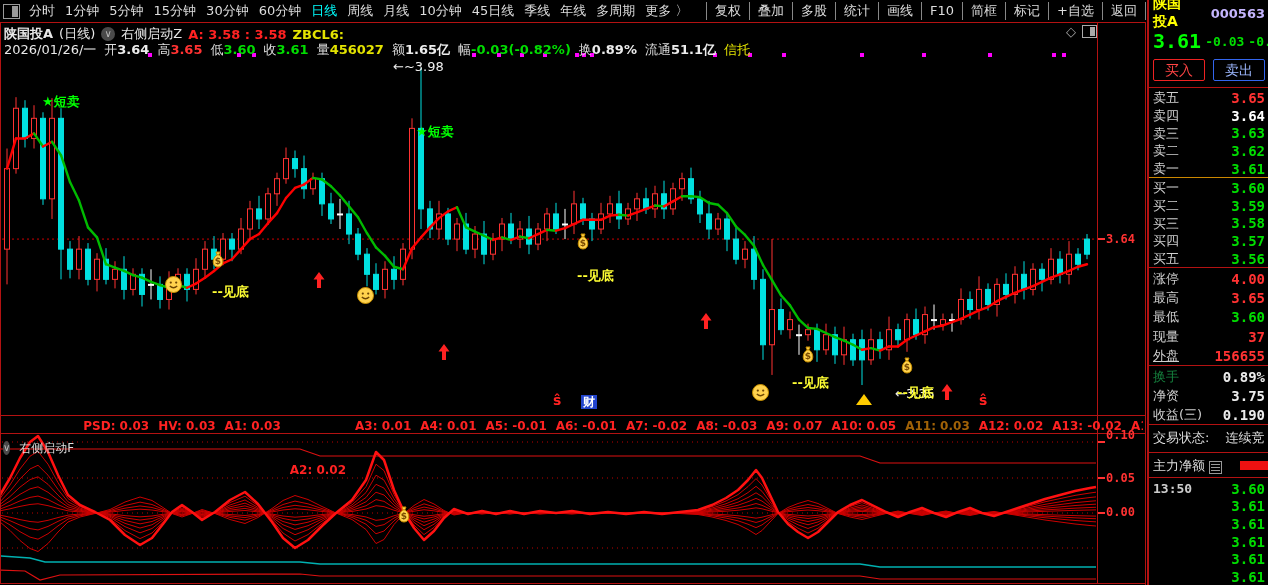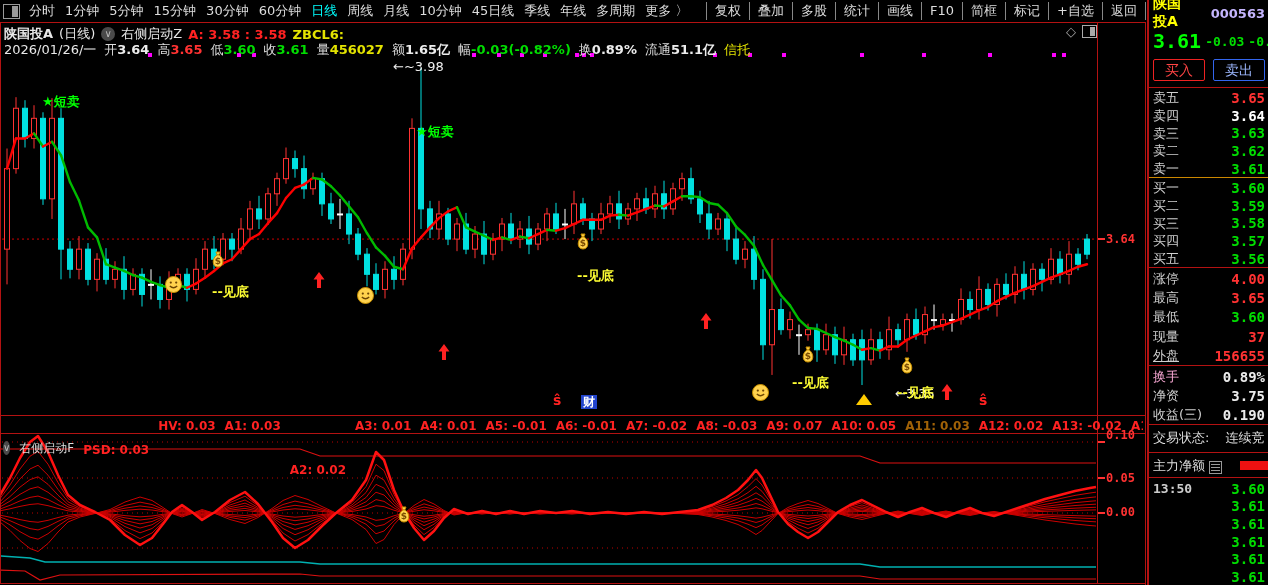--- a/index.html
+++ b/index.html
@@ -525,21 +525,21 @@
 
 <div class="chart-top-icons">
   <span>◇</span>
   <span class="win-icon"></span>
 </div>
 
 <div id="sub-header">
   <span class="collapse-circle">∨</span>
   <span>右侧启动F</span>
   <span id="sub-values" style="display:flex;gap:9px;">
-      <span class="sub-val" style="color: rgb(255, 34, 34); font-weight: bold; margin-top: 24px;">PSD: 0.03</span>
+      <span class="sub-val" style="color: rgb(255, 34, 34); font-weight: bold;">PSD: 0.03</span>
       <span class="sub-val" style="color: rgb(255, 34, 34); font-weight: bold;">HV: 0.03</span>
       <span class="sub-val" style="color: rgb(255, 34, 34); font-weight: bold;">A1: 0.03</span>
       <span class="sub-val" style="color: rgb(255, 34, 34); font-weight: bold; margin-top: 44px;">A2: 0.02</span>
       <span class="sub-val" style="color: rgb(255, 34, 34); font-weight: bold;">A3: 0.01</span>
       <span class="sub-val" style="color: rgb(255, 34, 34); font-weight: bold;">A4: 0.01</span>
       <span class="sub-val" style="color: rgb(255, 34, 34); font-weight: bold;">A5: -0.01</span>
       <span class="sub-val" style="color: rgb(255, 34, 34); font-weight: bold;">A6: -0.01</span>
       <span class="sub-val" style="color: rgb(255, 34, 34); font-weight: bold;">A7: -0.02</span>
       <span class="sub-val" style="color: rgb(255, 34, 34); font-weight: bold;">A8: -0.03</span>
       <span class="sub-val" style="color: rgb(255, 34, 34); font-weight: bold;">A9: 0.07</span>
@@ -723,21 +723,21 @@
         <span style="color: rgb(255, 50, 50); font-weight: bold; font-family: &quot;DejaVu Sans Mono&quot;, &quot;Liberation Mono&quot;, monospace; font-size: 14px;">37</span>
       </div>
       <div style="position: absolute; top: 346.6px; height: 19.4px; left: 0px; width: 100%; display: flex; justify-content: space-between; align-items: center; box-sizing: border-box; padding: 0px 5px 0px 4px;">
         <span style="color: rgb(207, 207, 207); text-decoration: underline;">外盘</span>
         <span style="color: rgb(255, 50, 50); font-weight: bold; font-family: &quot;DejaVu Sans Mono&quot;, &quot;Liberation Mono&quot;, monospace; font-size: 14px;">156655</span>
       </div>
     </div>
   <div class="rp-sep" style="top:365px;"></div>
   <div id="rp-stats2">
       <div style="position: absolute; top: 367px; height: 19px; left: 0px; width: 100%; display: flex; justify-content: space-between; align-items: center; box-sizing: border-box; padding: 0px 5px 0px 4px;">
-        <span style="color: #f9a8d4;">换手</span>
+        <span style="color: #15803d;">换手</span>
         <span style="color: rgb(236, 236, 236); font-weight: bold; font-family: &quot;DejaVu Sans Mono&quot;, &quot;Liberation Mono&quot;, monospace; font-size: 14px;">0.89%</span>
       </div>
       <div style="position: absolute; top: 386px; height: 19px; left: 0px; width: 100%; display: flex; justify-content: space-between; align-items: center; box-sizing: border-box; padding: 0px 5px 0px 4px;">
         <span style="color: rgb(207, 207, 207);">净资</span>
         <span style="color: rgb(236, 236, 236); font-weight: bold; font-family: &quot;DejaVu Sans Mono&quot;, &quot;Liberation Mono&quot;, monospace; font-size: 14px;">3.75</span>
       </div>
       <div style="position: absolute; top: 405px; height: 19px; left: 0px; width: 100%; display: flex; justify-content: space-between; align-items: center; box-sizing: border-box; padding: 0px 5px 0px 4px;">
         <span style="color: rgb(207, 207, 207);">收益(三)</span>
         <span style="color: rgb(236, 236, 236); font-weight: bold; font-family: &quot;DejaVu Sans Mono&quot;, &quot;Liberation Mono&quot;, monospace; font-size: 14px;">0.190</span>
       </div>

